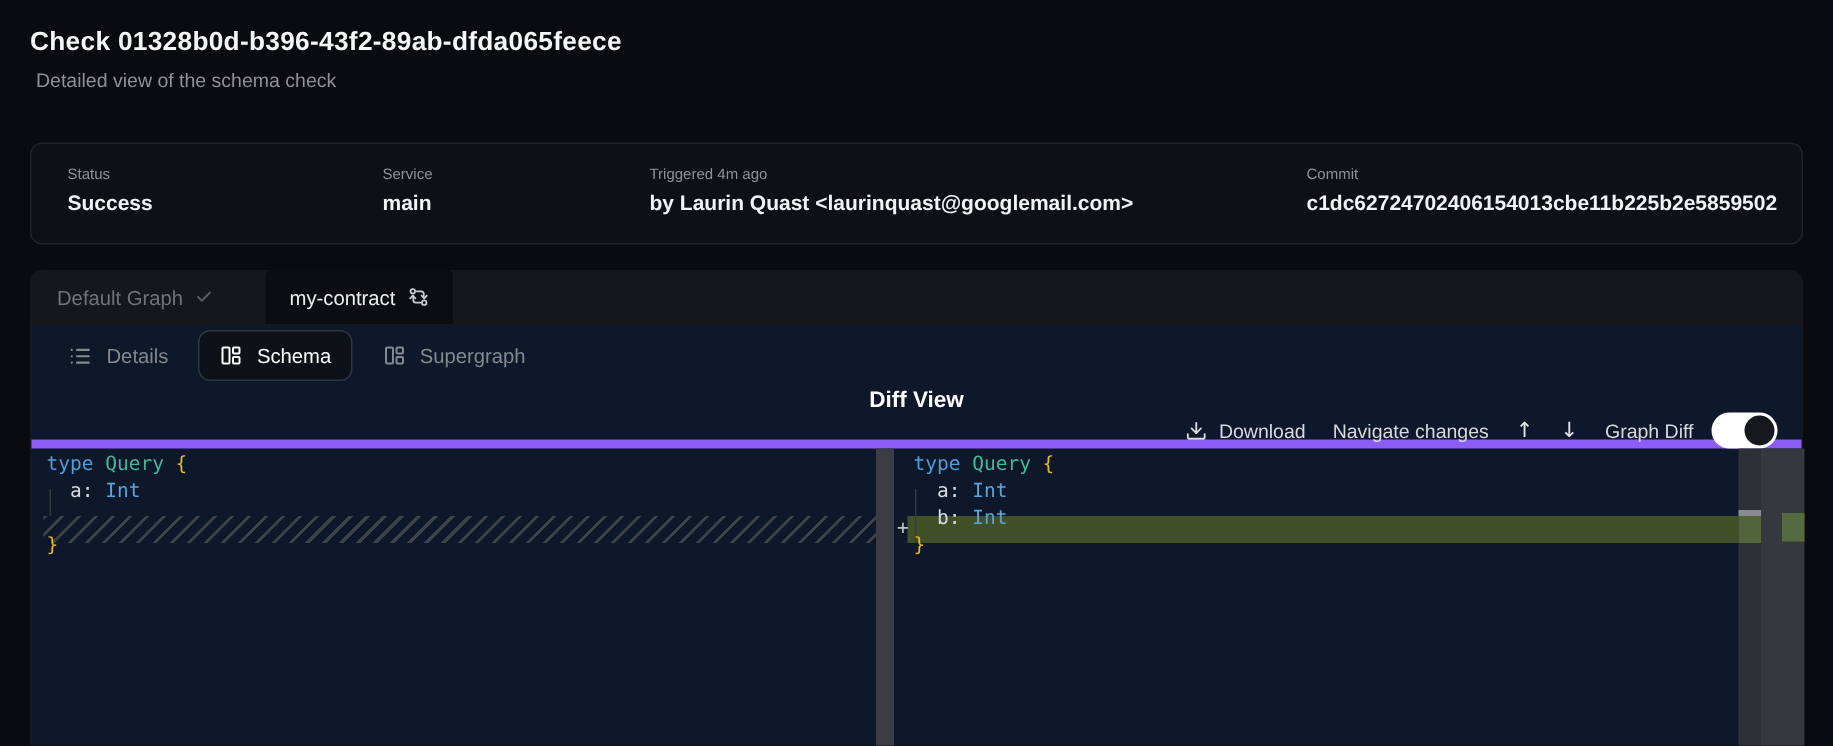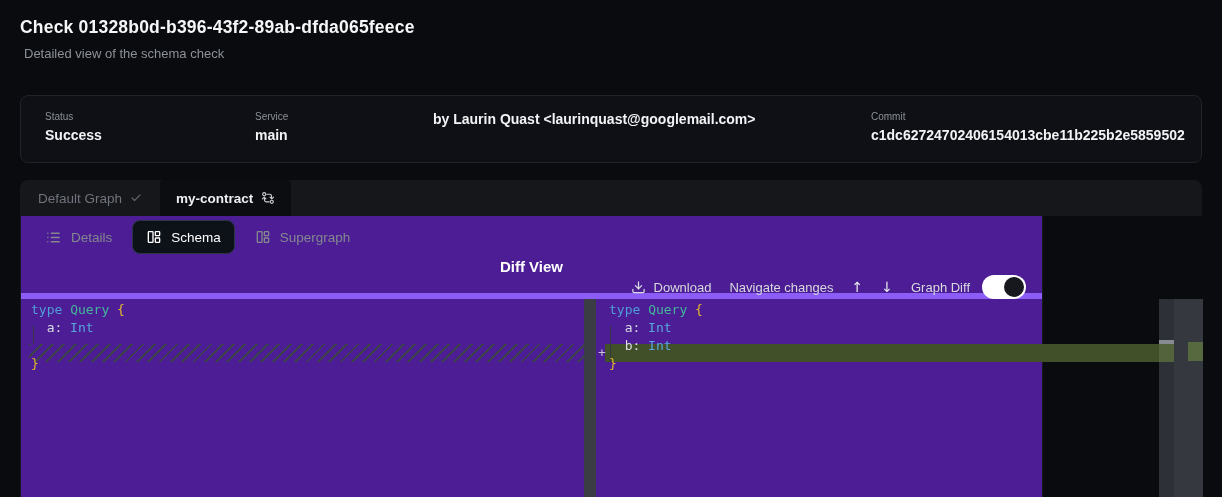--- a/index.html
+++ b/index.html
@@ -17,29 +17,29 @@
   .meta-card{position:absolute;left:20px;top:95px;width:1182px;height:68px;
     background:#0e1015;border:1px solid #20232a;border-radius:8px;box-sizing:border-box;}
   .meta-col{position:absolute;top:15px;}
   .meta-col.c-status{left:24px}.meta-col.c-service{left:234px}
   .meta-col.c-triggered{left:412px}.meta-col.c-commit{left:850px}
   .meta-label{font-size:10px;color:#8d9198;margin-bottom:5px;}
   .meta-value{font-size:14px;font-weight:600;color:#f2f3f5;}
 
   
   .graph-tabs{position:absolute;left:20px;top:180px;width:1182px;height:36px;
-    background:#15171b;border-radius:8px 8px 0 0;display:flex;align-items:stretch;}
+    background:#15171b;border-radius:8px 8px 0 0;display:flex;align-items:stretch;gap:17px;}
   .graph-tab{display:flex;align-items:center;gap:8px;padding:0 18px;
     font-size:13.5px;color:#6f737b;cursor:pointer;}
-  .graph-tab.active{background:#0b0d11;color:#edeef0;font-weight:700;border-radius:4px 4px 0 0;padding:0 16px;}
+  .graph-tab.active{background:#0b0d11;color:#edeef0;font-weight:400;border-radius:4px 4px 0 0;padding:0 16px;}
   .graph-tab .micro-icon{display:flex;align-items:center;}
 
   
-  .content-card{position:absolute;left:20px;top:216px;width:1023px;height:281px;
-    background:#4c1d95;box-sizing:border-box;
+  .content-card{position:absolute;left:20px;top:216px;width:1182px;height:281px;
+    background:#0f172a;box-sizing:border-box;
     border-left:1px solid #171a1f;border-right:1px solid #171a1f;}
 
   
   .view-tabs{position:absolute;top:0;left:0;right:0;height:42px;display:flex;
     align-items:center;padding-left:10px;gap:6px;}
   .view-tab{display:flex;align-items:center;gap:9px;font-size:13.5px;color:#84888f;
     padding:8px 13px;border:1px solid transparent;border-radius:8px;cursor:pointer;}
   .view-tab.active{color:#ffffff;font-weight:500;border-color:#2b3544;background:#0d1118;}
 
   
@@ -102,20 +102,21 @@
 <div class="meta-card">
   <div class="meta-col c-status">
     <div class="meta-label">Status</div>
     <div class="meta-value">Success</div>
   </div>
   <div class="meta-col c-service">
     <div class="meta-label">Service</div>
     <div class="meta-value">main</div>
   </div>
   <div class="meta-col c-triggered">
+    <div class="meta-label">Triggered 4m ago</div>
     <div class="meta-value">by Laurin Quast &lt;laurinquast@googlemail.com&gt;</div>
   </div>
   <div class="meta-col c-commit">
     <div class="meta-label">Commit</div>
     <div class="meta-value">c1dc62724702406154013cbe11b225b2e5859502</div>
   </div>
 </div>
 
 <div class="graph-tabs">
   <div class="graph-tab">

